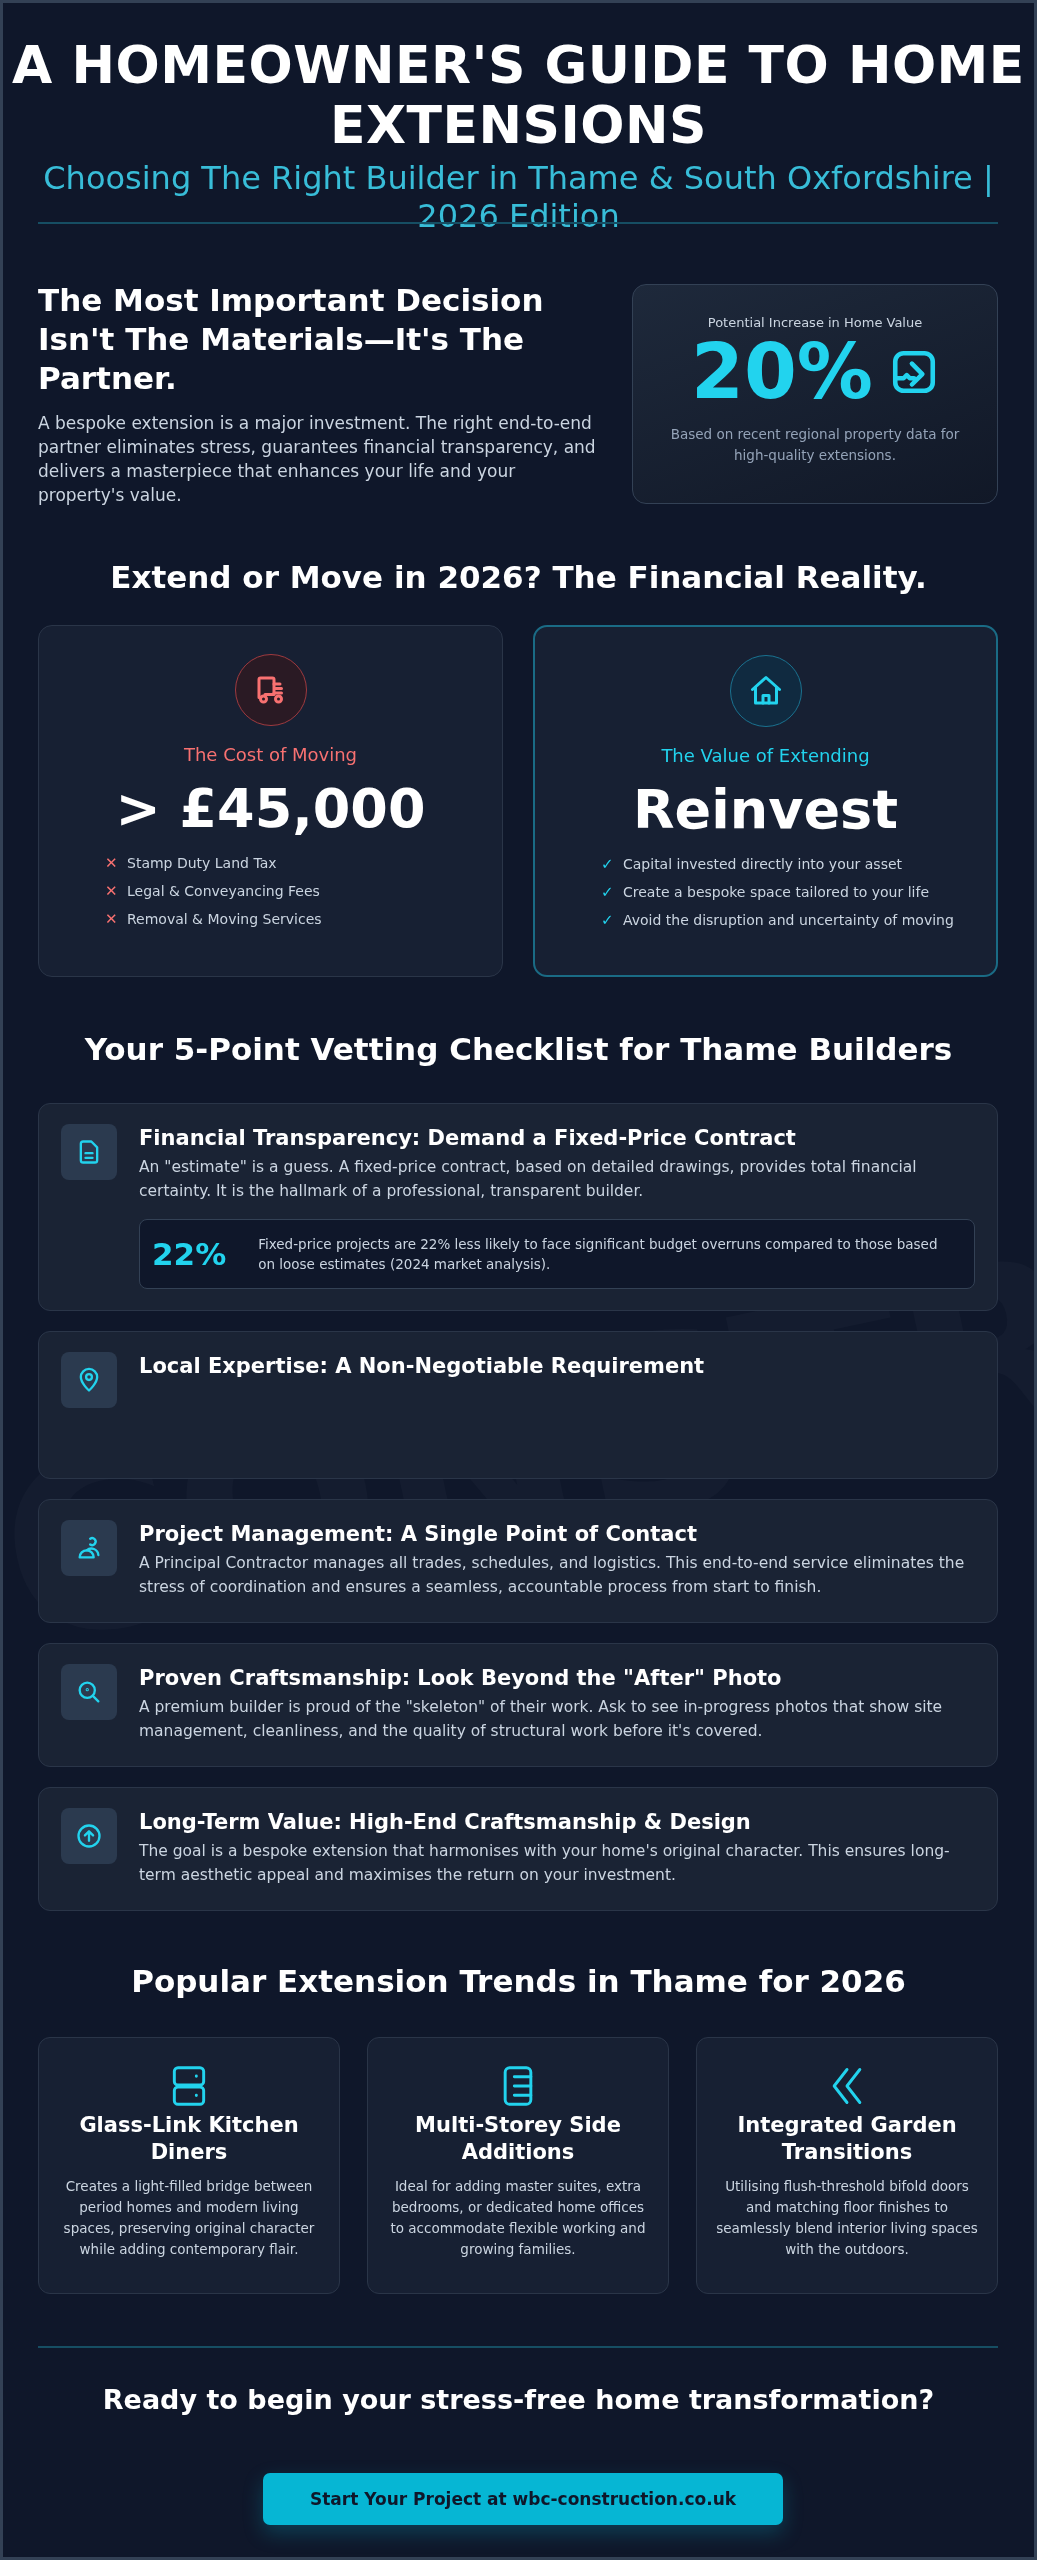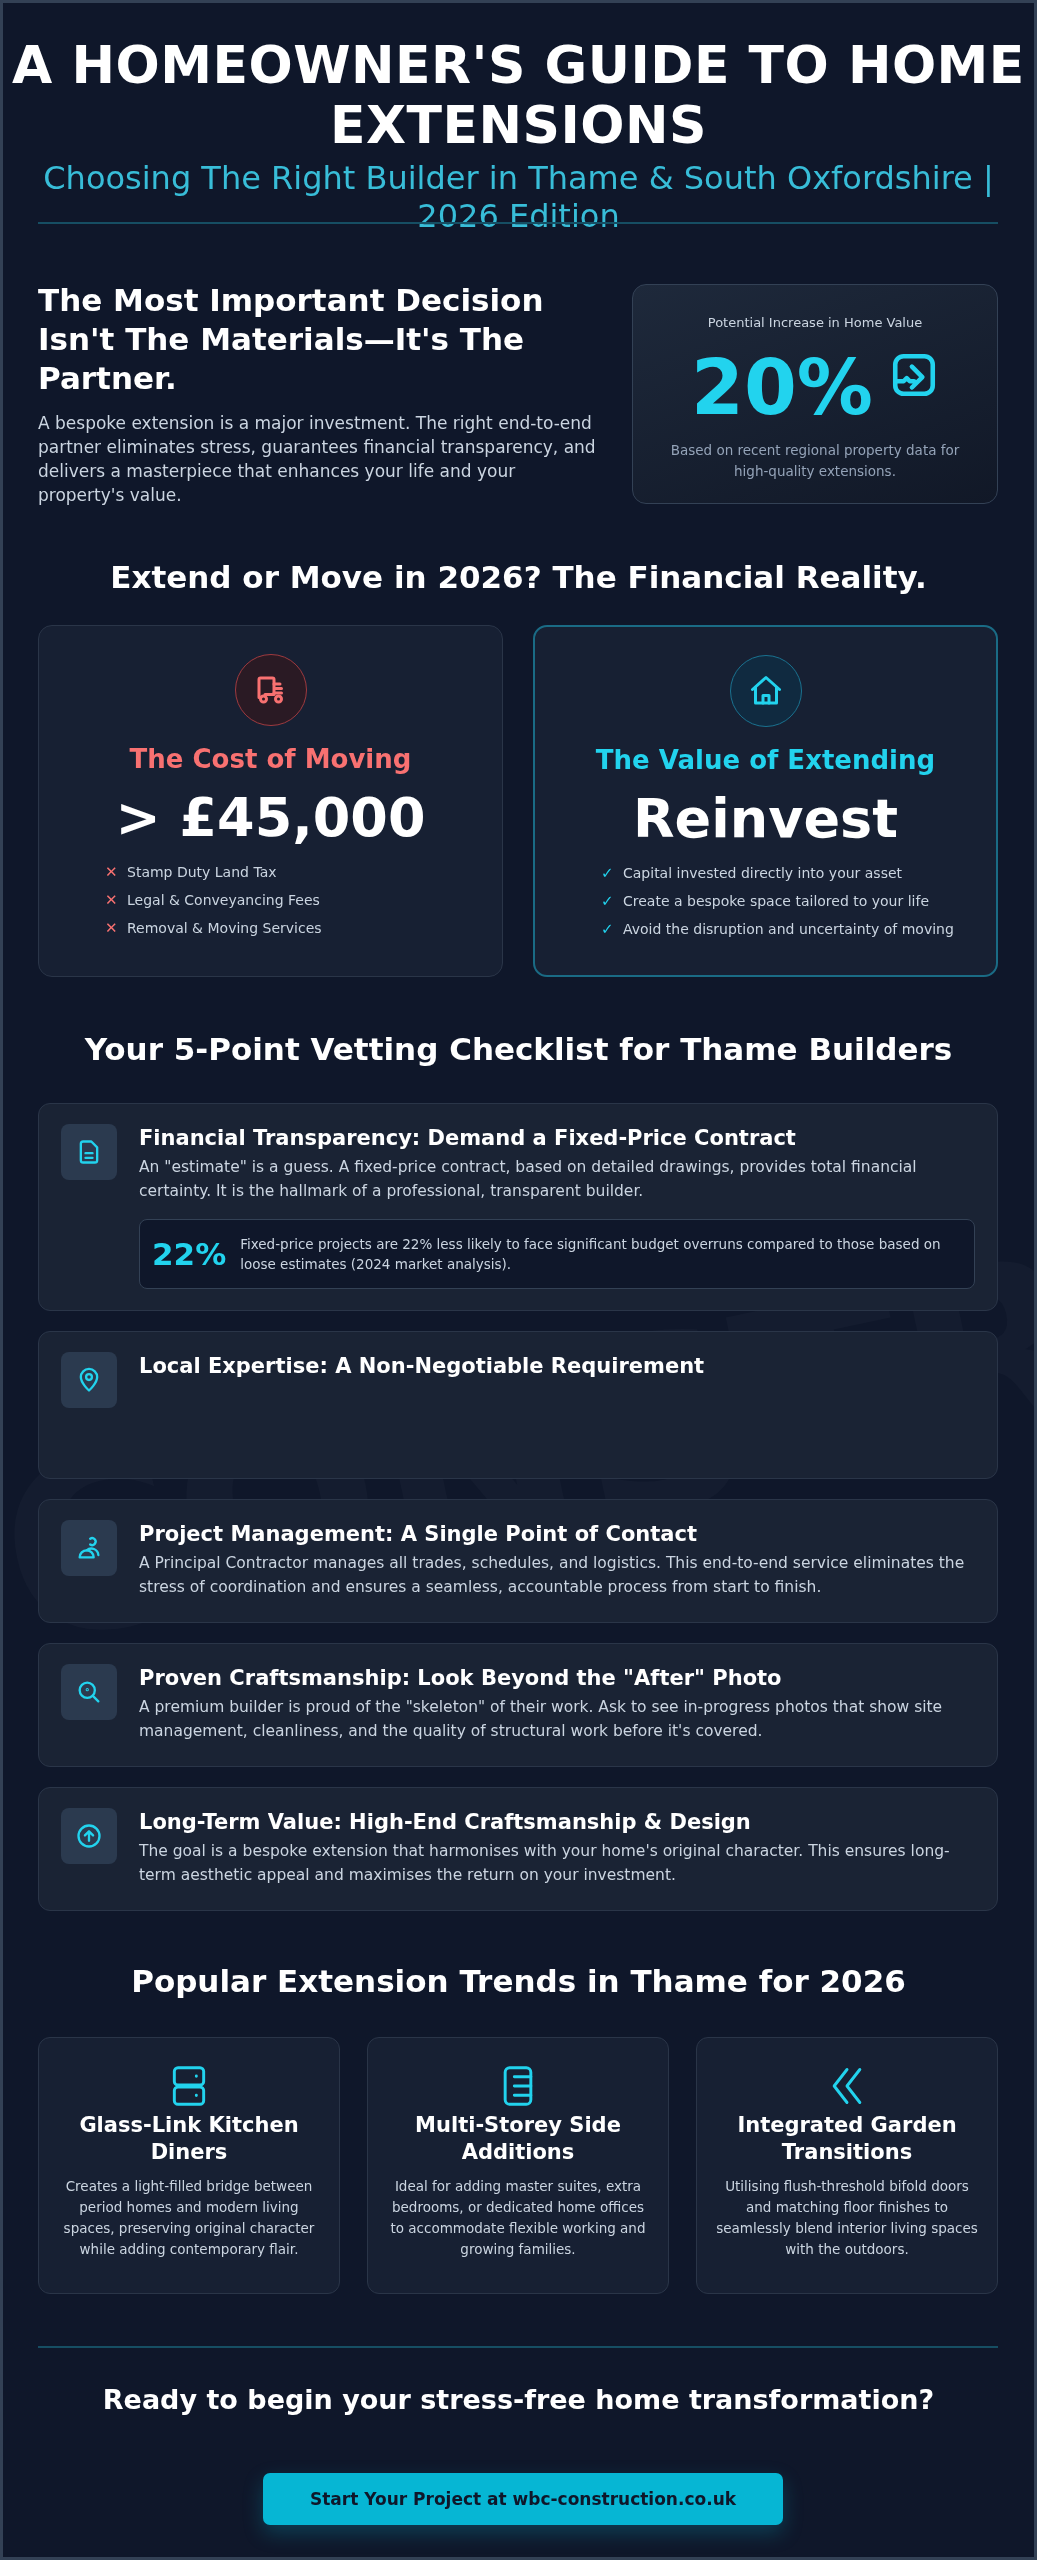--- a/index.html
+++ b/index.html
@@ -31,42 +31,42 @@
     position: absolute; left: 35px; top: 408px; width: 560px;
     font-size: 17px; line-height: 24px; color: #cbd5e1;
   }
   .stat-card {
     position: absolute; left: 629px; top: 281px; width: 366px; height: 220px;
     border: 1px solid #334155; border-radius: 14px;
     background: linear-gradient(160deg, #1e293b 0%, #111827 100%);
     text-align: center;
   }
   .stat-label { margin-top: 30px; font-size: 13px; color: #cbd5e1; }
-  .stat-row { display: flex; justify-content: center; margin-top: 20px; height: 76px; }
+  .stat-row { display: flex; justify-content: center; align-items: center; margin-top: 4px; height: 76px; }
   .stat-value { font-size: 76px; font-weight: bold; color: #22d3ee; line-height: 76px; }
   .stat-icon { width: 50px; height: 50px; margin-left: 16px; }
   .stat-note { margin-top: 14px; font-size: 13.5px; line-height: 21px; color: #94a3b8; padding: 0 30px; }
   .section-title {
     position: absolute; left: 0; width: 1031px; text-align: center;
     font-size: 31px; font-weight: bold; color: #ffffff;
   }
   .compare-card {
     position: absolute; top: 622px; width: 465px; height: 352px;
     border-radius: 14px; background: #172033; text-align: center;
   }
   .compare-card.move { left: 35px; border: 1px solid #2a3548; }
   .compare-card.extend { left: 530px; border: 2px solid #1a6b85; }
   .circle {
     width: 72px; height: 72px; border-radius: 50%; margin: 28px auto 0;
     display: flex; align-items: center; justify-content: center;
   }
   .move .circle { border: 1.5px solid #9f3a3f; background: #2a1a24; }
   .extend .circle { border: 1.5px solid #1a7290; background: #102a40; }
   .circle svg { width: 36px; height: 36px; }
-  .c-title { margin-top: 18px; font-size: 26px; font-weight: bold; }
+  .c-title { margin-top: 18px; font-size: 18px; font-weight: normal; }
   .move .c-title { color: #f87171; }
   .extend .c-title { color: #22d3ee; }
   .c-value { margin-top: 14px; font-size: 54px; font-weight: bold; color: #ffffff; line-height: 60px; }
   .c-list { list-style: none; text-align: left; margin: 14px 0 0 66px; width: 360px; }
   .c-list li { display: flex; align-items: center; font-size: 14px; color: #cbd5e1; line-height: 20px; margin-bottom: 8px; }
   .c-list .mk { width: 22px; flex: none; font-size: 15px; }
   .move .mk { color: #f87171; }
   .extend .mk { color: #22d3ee; }
   .check-card {
     position: absolute; left: 35px; width: 960px;
@@ -77,21 +77,21 @@
     background: #2b3a4f; display: flex; align-items: center; justify-content: center;
   }
   .check-icon svg { width: 28px; height: 28px; }
   .check-body { position: absolute; left: 100px; top: 20px; right: 22px; }
   .check-title { font-size: 21px; font-weight: bold; color: #ffffff; line-height: 28px; }
   .check-desc { margin-top: 3px; font-size: 15.5px; color: #cbd5e1; line-height: 24px; }
   .callout {
     margin-top: 16px; border: 1px solid #334155; border-radius: 8px; background: #0f172a;
     height: 70px; display: flex; align-items: center; padding: 0 18px 0 12px;
   }
-  .callout-num { font-size: 31px; font-weight: bold; color: #22d3ee; margin-right: 14px; }
+  .callout-num { font-size: 31px; font-weight: bold; color: #22d3ee; margin-right: 32px; }
   .callout-text { font-size: 13.5px; line-height: 20px; color: #cbd5e1; }
   .trend-card {
     position: absolute; top: 2034px; width: 302px; height: 257px;
     border: 1px solid #2a3548; border-radius: 12px; background: #172033; text-align: center;
   }
   .trend-card svg { width: 44px; height: 44px; margin-top: 26px; }
   .trend-title { margin-top: 0; font-size: 21px; font-weight: bold; color: #ffffff; line-height: 27px; padding: 0 20px; }
   .trend-desc { margin-top: 10px; font-size: 13.5px; line-height: 21px; color: #cbd5e1; padding: 0 18px; }
   .cta-h { position: absolute; left: 0; width: 1031px; top: 2381px; text-align: center; font-size: 27px; font-weight: bold; color: #ffffff; }
   .cta-p { position: absolute; left: 0; width: 1031px; top: 2425px; text-align: center; font-size: 17px; color: #cbd5e1; }

